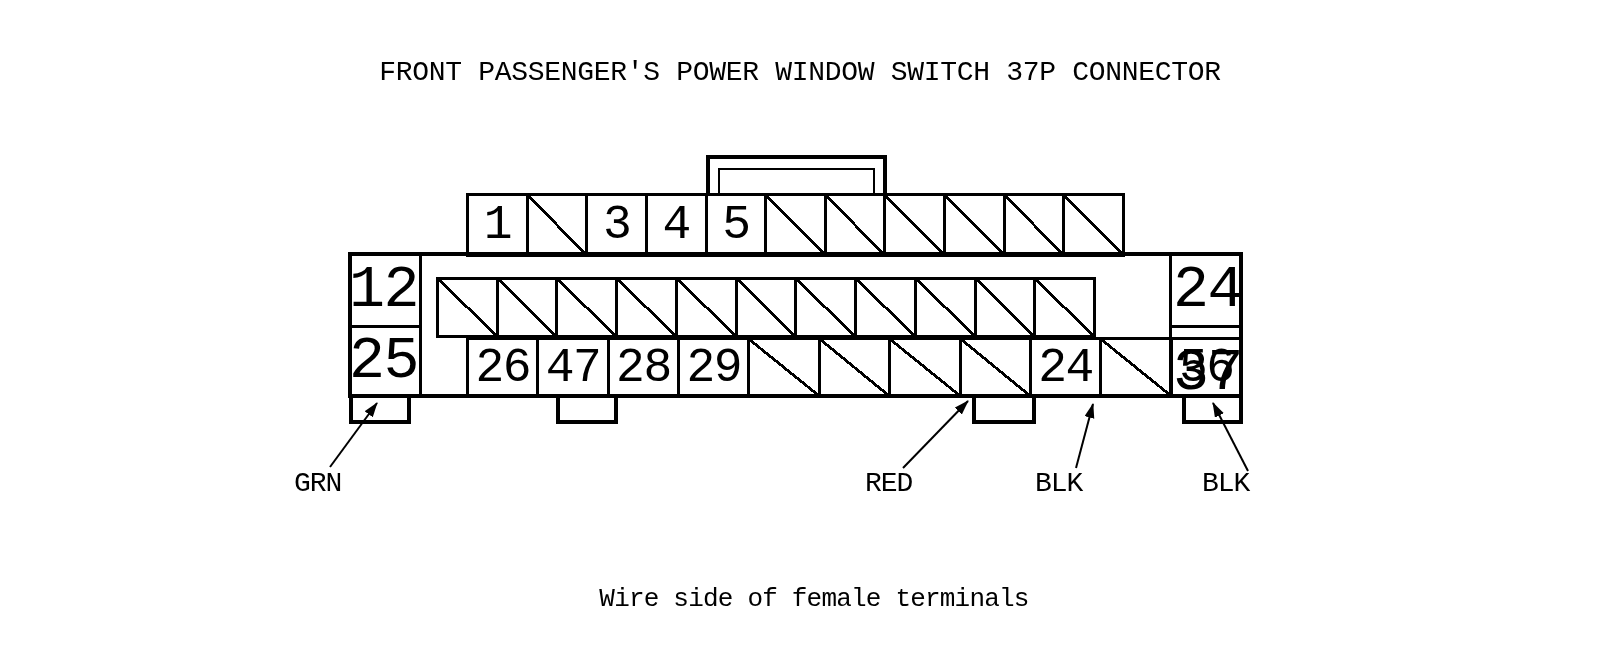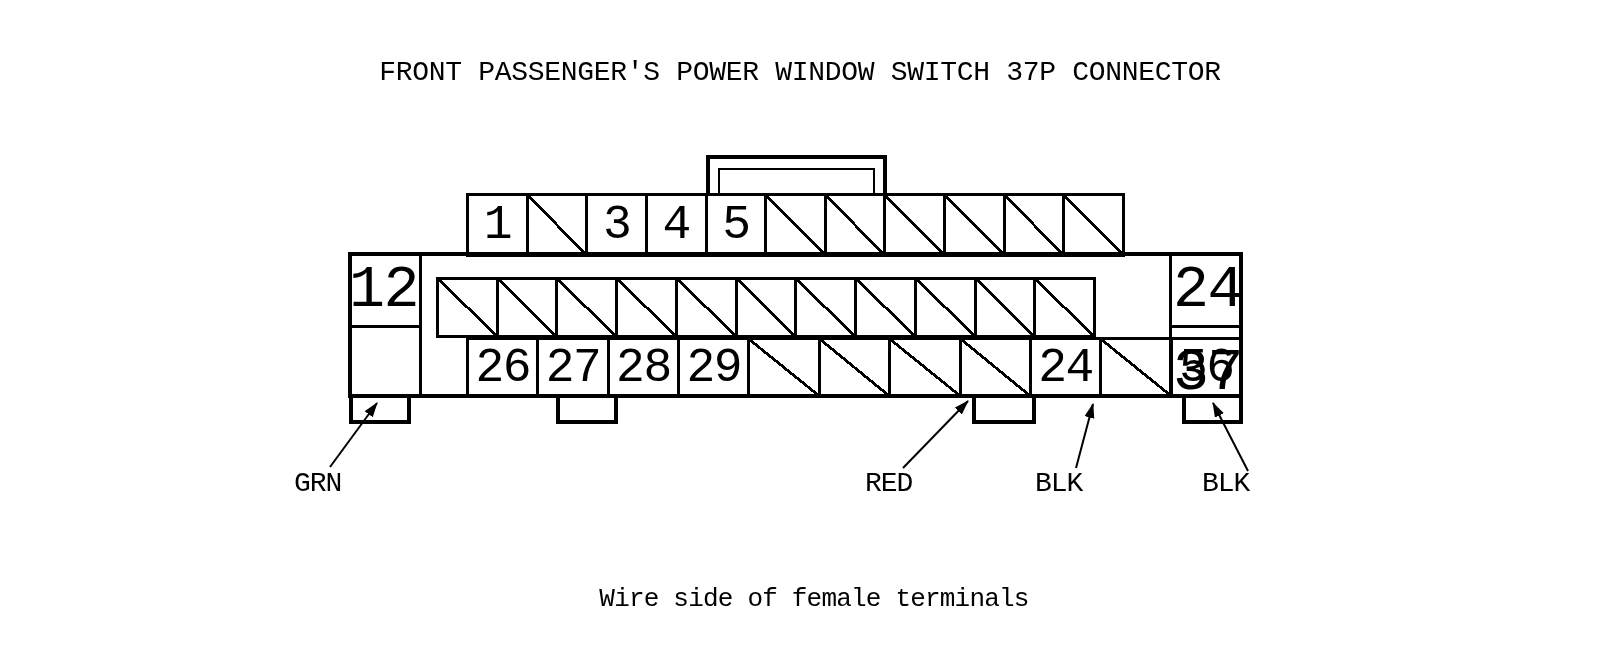--- a/index.html
+++ b/index.html
@@ -94,38 +94,39 @@
       <div class="cell hatched"></div>
       <div class="cell hatched"></div>
       <div class="cell hatched"></div>
       <div class="cell hatched"></div>
       <div class="cell hatched"></div>
       <div class="cell hatched"></div>
       <div class="cell hatched"></div>
     </div>
   <div class="pin-row row-bottom">
       <div class="cell">26</div>
-      <div class="cell">27</div>
+      <div class="cell">47</div>
       <div class="cell">28</div>
       <div class="cell">29</div>
       <div class="cell hatched"></div>
       <div class="cell hatched"></div>
       <div class="cell hatched"></div>
       <div class="cell hatched"></div>
       <div class="cell">24</div>
       <div class="cell hatched"></div>
       <div class="cell">56</div>
     </div>
 
   <div class="abs divider" style="left:419px; top:252px; width:3px; height:146px;"></div>
   <div class="abs divider" style="left:348px; top:325px; width:74px; height:3px;"></div>
   <div class="abs divider" style="left:1169px; top:252px; width:3px; height:146px;"></div>
   <div class="abs divider" style="left:1169px; top:325px; width:74px; height:3px;"></div>
 
   <div class="abs corner-pin" style="left:348px; top:254px; width:71px; height:71px;">12</div>
+  <div class="abs corner-pin" style="left:348px; top:328px; width:71px; height:66px;">25</div>
   <div class="abs corner-pin" style="left:1172px; top:254px; width:71px; height:71px;">24</div>
   <div class="abs corner-pin" style="left:1172px; top:328px; width:71px; height:66px;margin-top:12px;">37</div>
 
   <div class="abs tab" style="left:349px;  top:394px; width:62px; height:30px;"></div>
   <div class="abs tab" style="left:556px;  top:394px; width:62px; height:30px;"></div>
   <div class="abs tab" style="left:972px;  top:394px; width:64px; height:30px;"></div>
   <div class="abs tab" style="left:1182px; top:394px; width:61px; height:30px;"></div>
 
   <svg class="arrow-overlay" width="1600" height="646" viewBox="0 0 1600 646">
     <defs>

